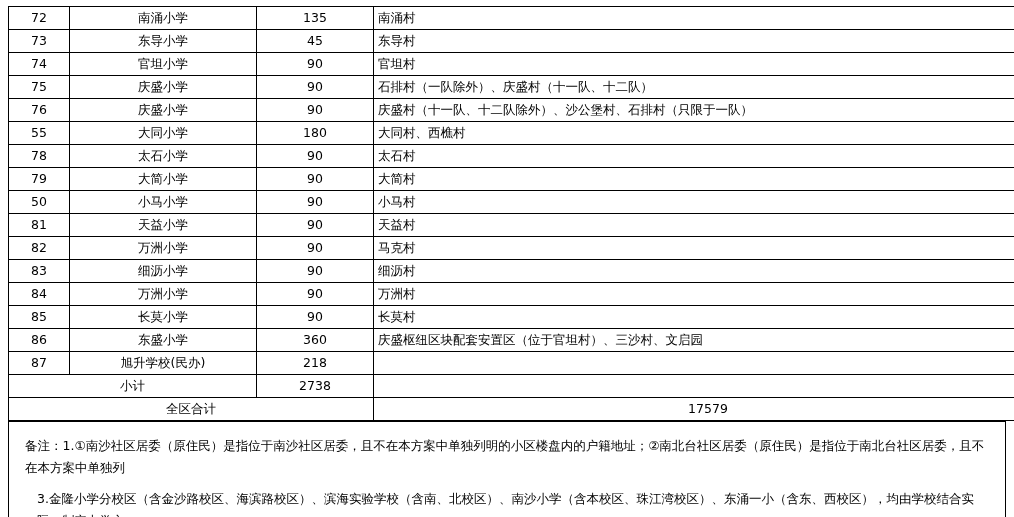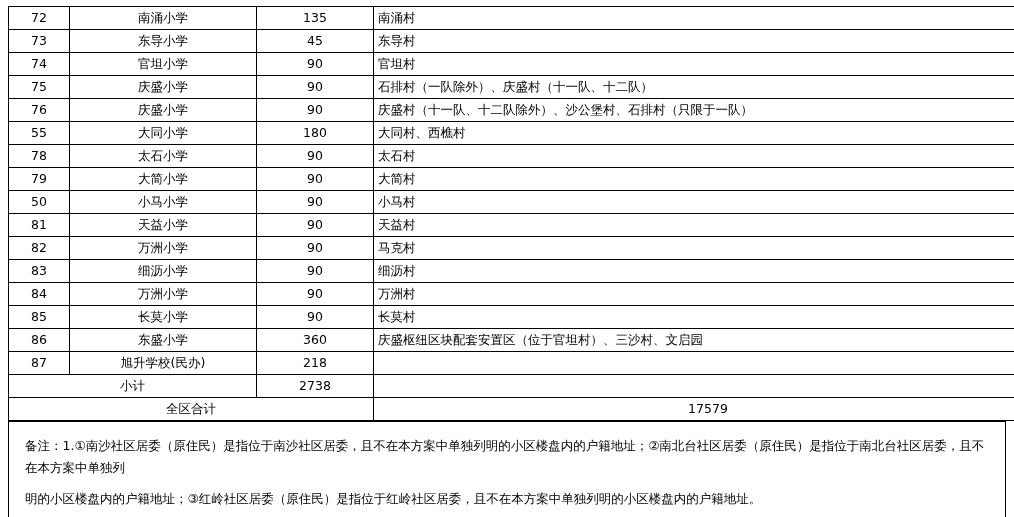--- a/index.html
+++ b/index.html
@@ -178,18 +178,17 @@
       </tr>
       <tr>
         <td class="total-label" colspan="3">全区合计</td>
         <td class="col-num">17579</td>
       </tr>
     </tbody>
   </table>
 
   <div class="notes">
     <p>备注：1.①南沙社区居委（原住民）是指位于南沙社区居委，且不在本方案中单独列明的小区楼盘内的户籍地址；②南北台社区居委（原住民）是指位于南北台社区居委，且不在本方案中单独列</p>
-    <p class="cont">明的小区楼盘内的户籍地址；③红岭社区居委（原住民）是指位于红岭社区居委，且不在本方案中单独列明的小区楼盘内的户籍地址。</p>
     <p class="indent">3.金隆小学分校区（含金沙路校区、海滨路校区）、滨海实验学校（含南、北校区）、南沙小学（含本校区、珠江湾校区）、东涌一小（含东、西校区），均由学校结合实际，制定办学方</p>
 
   </div>
 
 </div>
 
 </body></html>

